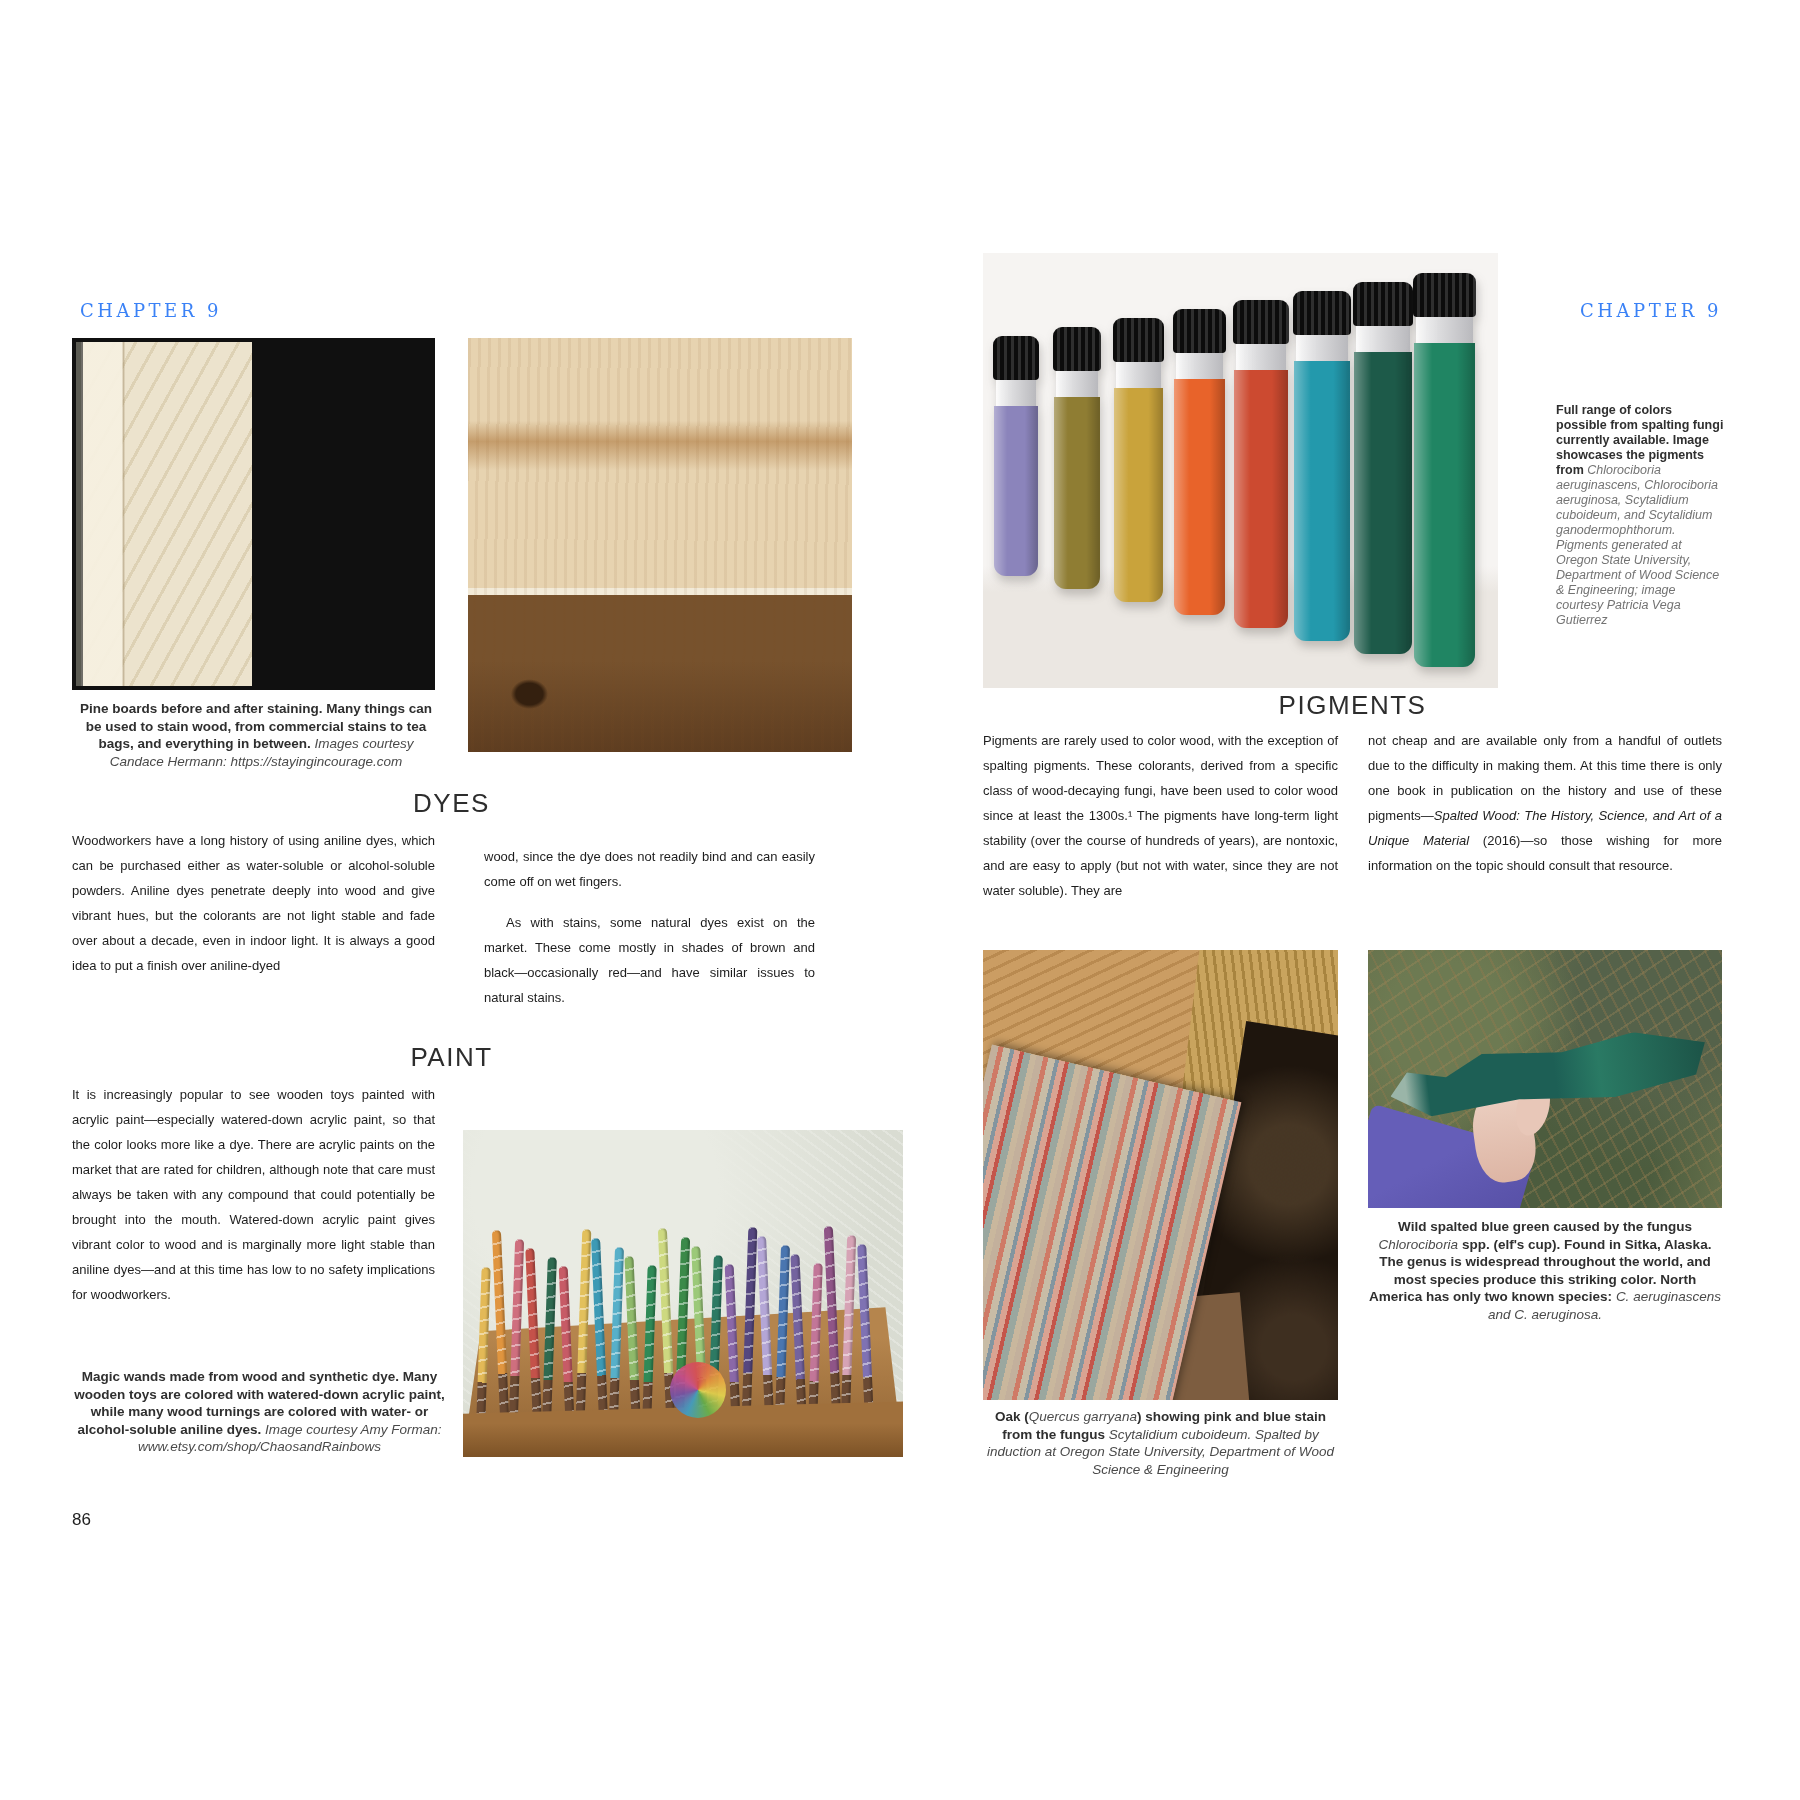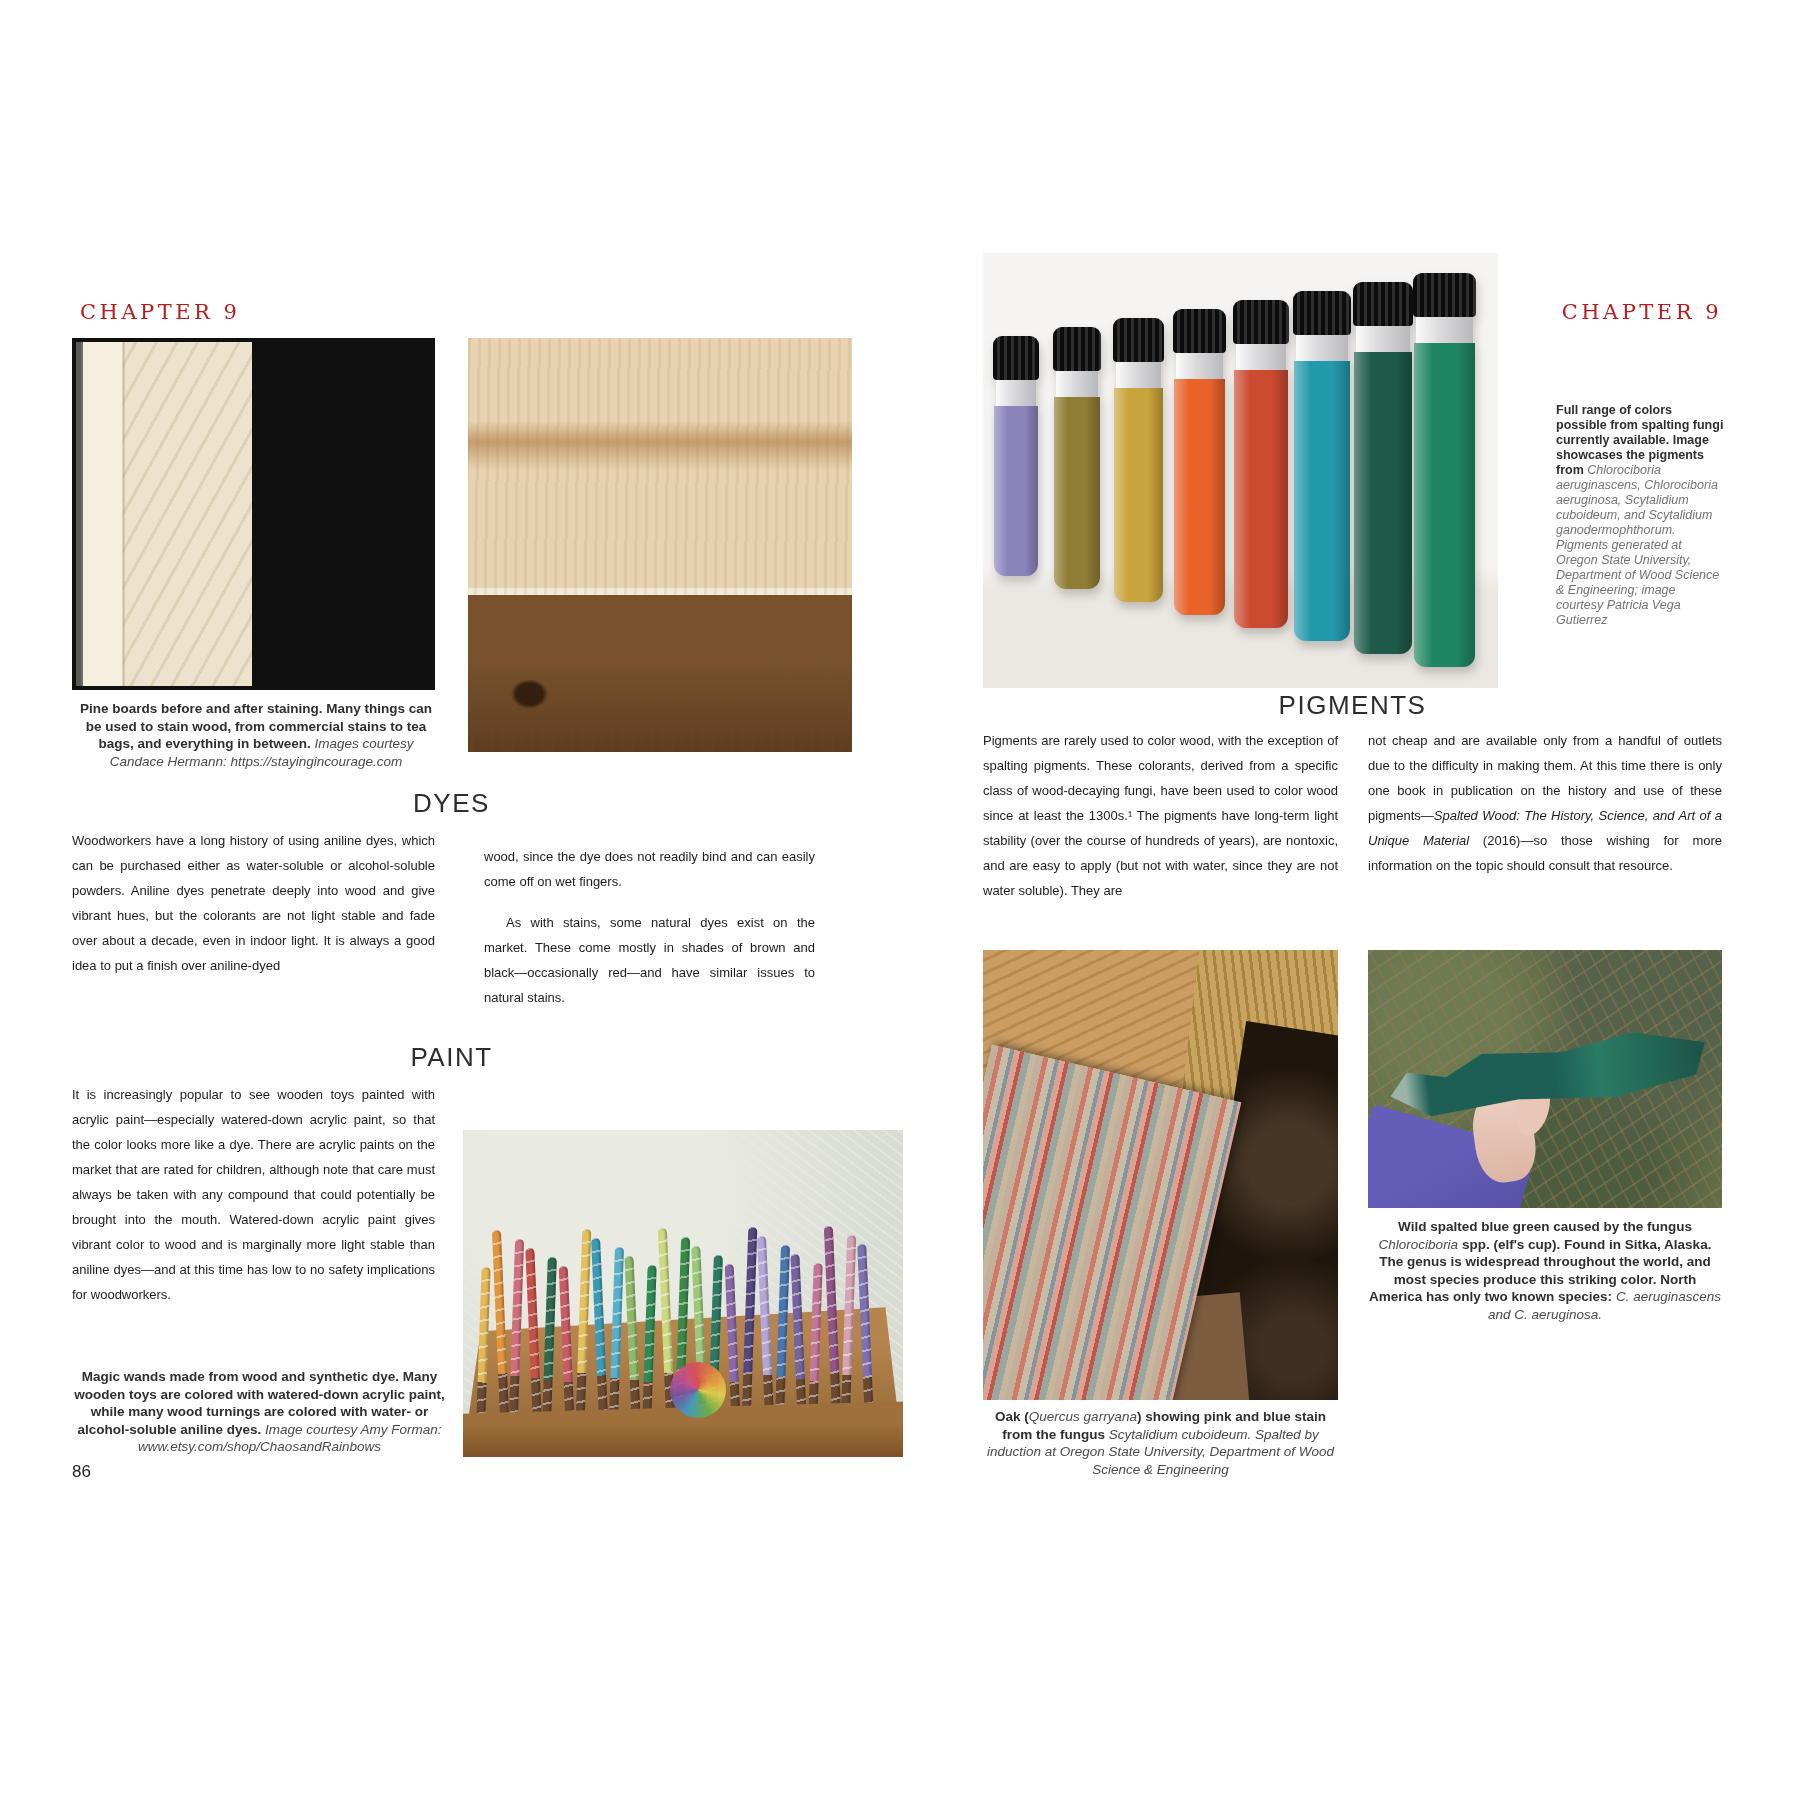--- a/index.html
+++ b/index.html
@@ -1,21 +1,21 @@
 <!DOCTYPE html>
 <html><head>
 <meta charset="utf-8">
 <style>
   html,body{margin:0;padding:0;background:#ffffff;}
   #spread{position:relative;width:1800px;height:1800px;background:#ffffff;overflow:hidden;
           font-family:"Liberation Sans",sans-serif;color:#1c1c1c;}
   .abs{position:absolute;}
 
-  .chapter-header{font-family:"DejaVu Serif",serif;font-size:21px;letter-spacing:3.5px;
-                  color:#b91c1c;font-weight:400;}
+  .chapter-header{font-family:"DejaVu Serif",serif;font-size:18px;letter-spacing:3.5px;
+                  color:#3b82f6;font-weight:400;}
   .section-heading{font-size:26px;letter-spacing:1.5px;color:#2d2d2d;font-weight:400;
                    text-align:center;}
   .body-text{font-size:13px;line-height:25px;text-align:justify;color:#1d1d1d;}
   .indent{text-indent:22px;}
   .caption{font-size:13.5px;line-height:17.5px;color:#2f2f2f;font-weight:600;text-align:center;}
   .caption .cred{font-style:italic;font-weight:400;color:#4a4a4a;}
   .small-caption{font-size:12.5px;line-height:15px;color:#2f2f2f;font-weight:600;}
   .small-caption .cred{font-style:italic;font-weight:400;color:#737373;}
   .page-number{font-size:17px;color:#222;}
   .ital{font-style:italic;}
@@ -162,21 +162,21 @@
       <div class="wand" style="left: 348px; height: 156px; transform: rotate(2deg); background: linear-gradient(rgb(194, 118, 152) 0px, rgb(194, 118, 152) 76%, rgb(107, 74, 51) 76%, rgb(107, 74, 51) 100%);"></div>
       <div class="wand" style="left: 364.6px; height: 193px; transform: rotate(-2.5deg); background: linear-gradient(rgb(143, 85, 135) 0px, rgb(143, 85, 135) 76%, rgb(107, 74, 51) 76%, rgb(107, 74, 51) 100%);"></div>
       <div class="wand" style="left: 381.2px; height: 184px; transform: rotate(2deg); background: linear-gradient(rgb(214, 163, 181) 0px, rgb(214, 163, 181) 76%, rgb(107, 74, 51) 76%, rgb(107, 74, 51) 100%);"></div>
       <div class="wand" style="left: 397.8px; height: 175px; transform: rotate(-2.5deg); background: linear-gradient(rgb(127, 114, 179) 0px, rgb(127, 114, 179) 76%, rgb(107, 74, 51) 76%, rgb(107, 74, 51) 100%);"></div>
     </div>
 
   <div class="abs caption" style="left:72px;top:1368px;width:375px;">
     <span>Magic wands made from wood and synthetic dye. Many wooden toys are colored with watered-down acrylic paint, while many wood turnings are colored with water- or alcohol-soluble aniline dyes. </span><span class="cred">Image courtesy Amy Forman: www.etsy.com/shop/ChaosandRainbows</span>
   </div>
 
-  <div class="abs page-number" style="left:72px;top:1462px;">86</div>
+  <div class="abs page-number" style="left:72px;top:1510px;">86</div>
 
   <div class="abs chapter-header" style="left:983px;top:300px;width:739px;text-align:right;">CHAPTER 9</div>
 
   <div class="abs vials-image" style="left:983px;top:253px;width:515px;height:435px;">
       <div class="vial" style="left: 10px; bottom: 112px; width: 46px; height: 240px;">
         <div class="vial-cap"></div>
         <div class="vial-neck"></div>
         <div class="vial-liquid" style="background:#8b84bb"></div>
       </div>
       <div class="vial" style="left: 70px; bottom: 99px; width: 48.4px; height: 262px;">

